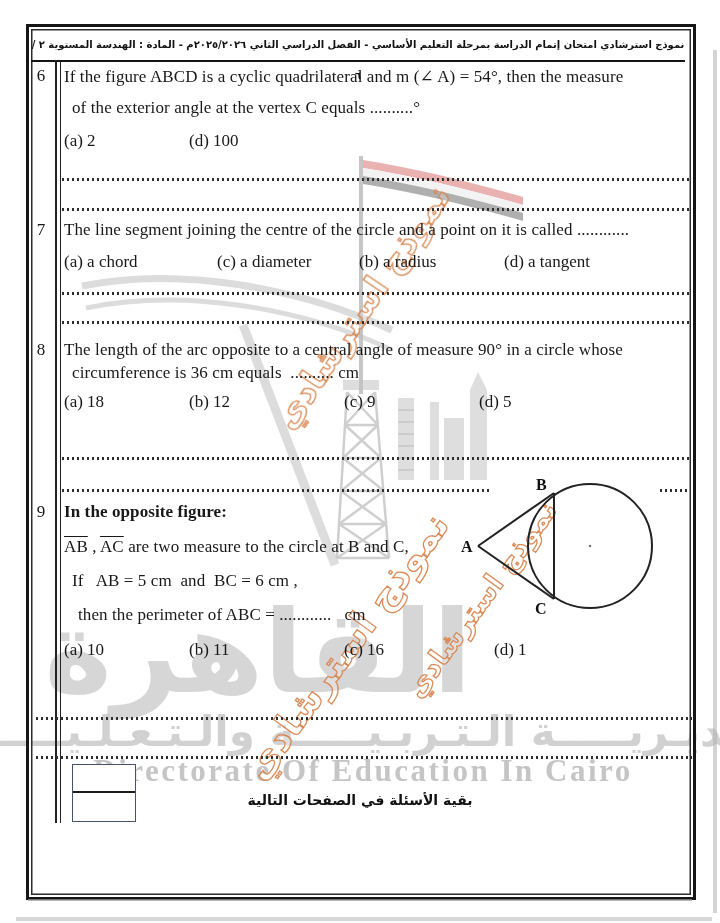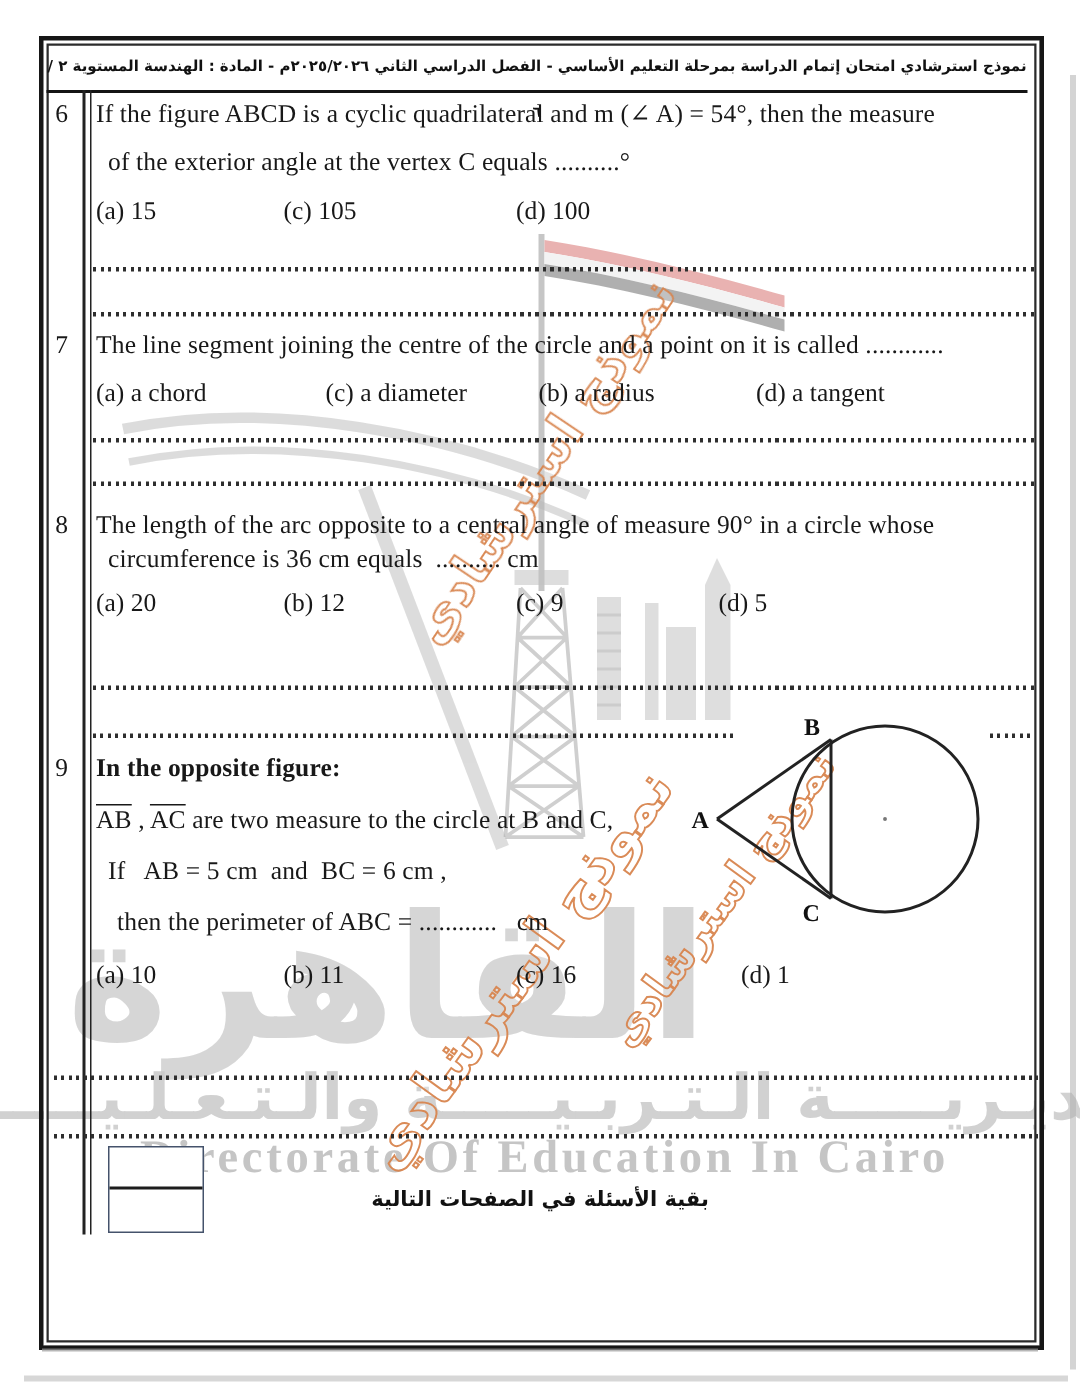--- a/index.html
+++ b/index.html
@@ -107,43 +107,42 @@
 
   <div class="frame"></div>
   <div class="under-frame"></div>
   <div class="header">نموذج استرشادي امتحان إتمام الدراسة بمرحلة التعليم الأساسي - الفصل الدراسي الثاني ٢٠٢٥/٢٠٢٦م - المادة : الهندسة المستوية ٢ / ٦</div>
   <div class="vsep"></div>
 
   <div class="qnum" style="top:66px">6</div>
   <div class="qtext" style="top:66px">If the figure ABCD is a cyclic quadrilateral and m (∠ A) = 54°, then the measure</div>
   <div class="qtext indent1" style="top:98px">of the exterior angle at the vertex C equals ..........°</div>
   <div class="opt-row w1" style="top:131px">
-    <span>(a) 15</span>
-    <span>(c) 105</span>
+    <span>(a) 2</span>
     <span>(d) 100</span>
   </div>
   <div class="dots" style="top:178px;left:62px;width:630px"></div>
   <div class="dots" style="top:208px;left:62px;width:630px"></div>
 
   <div class="qnum" style="top:220px">7</div>
   <div class="qtext" style="top:220px">The line segment joining the centre of the circle and a point on it is called ............</div>
   <div class="opt-row w2" style="top:252px">
     <span>(a) a chord</span>
     <span>(c) a diameter</span>
     <span>(b) a radius</span>
     <span>(d) a tangent</span>
   </div>
   <div class="dots" style="top:292px;left:62px;width:630px"></div>
   <div class="dots" style="top:321px;left:62px;width:630px"></div>
 
   <div class="qnum" style="top:340px">8</div>
   <div class="qtext" style="top:340px">The length of the arc opposite to a central angle of measure 90° in a circle whose</div>
   <div class="qtext indent1 pre" style="top:363px">circumference is 36 cm equals  .......... cm</div>
   <div class="opt-row w1" style="top:392px">
-    <span>(a) 20</span>
+    <span>(a) 18</span>
     <span>(b) 12</span>
     <span>(c) 9</span>
     <span>(d) 5</span>
   </div>
   <div class="dots" style="top:457px;left:62px;width:630px"></div>
   <div class="dots" style="top:489px;left:62px;width:428px"></div>
   <div class="dots" style="top:489px;left:660px;width:30px"></div>
 
   <div class="qnum" style="top:502px">9</div>
   <div class="qtext bold-u" style="top:502px;width:380px">In the opposite figure:</div>

